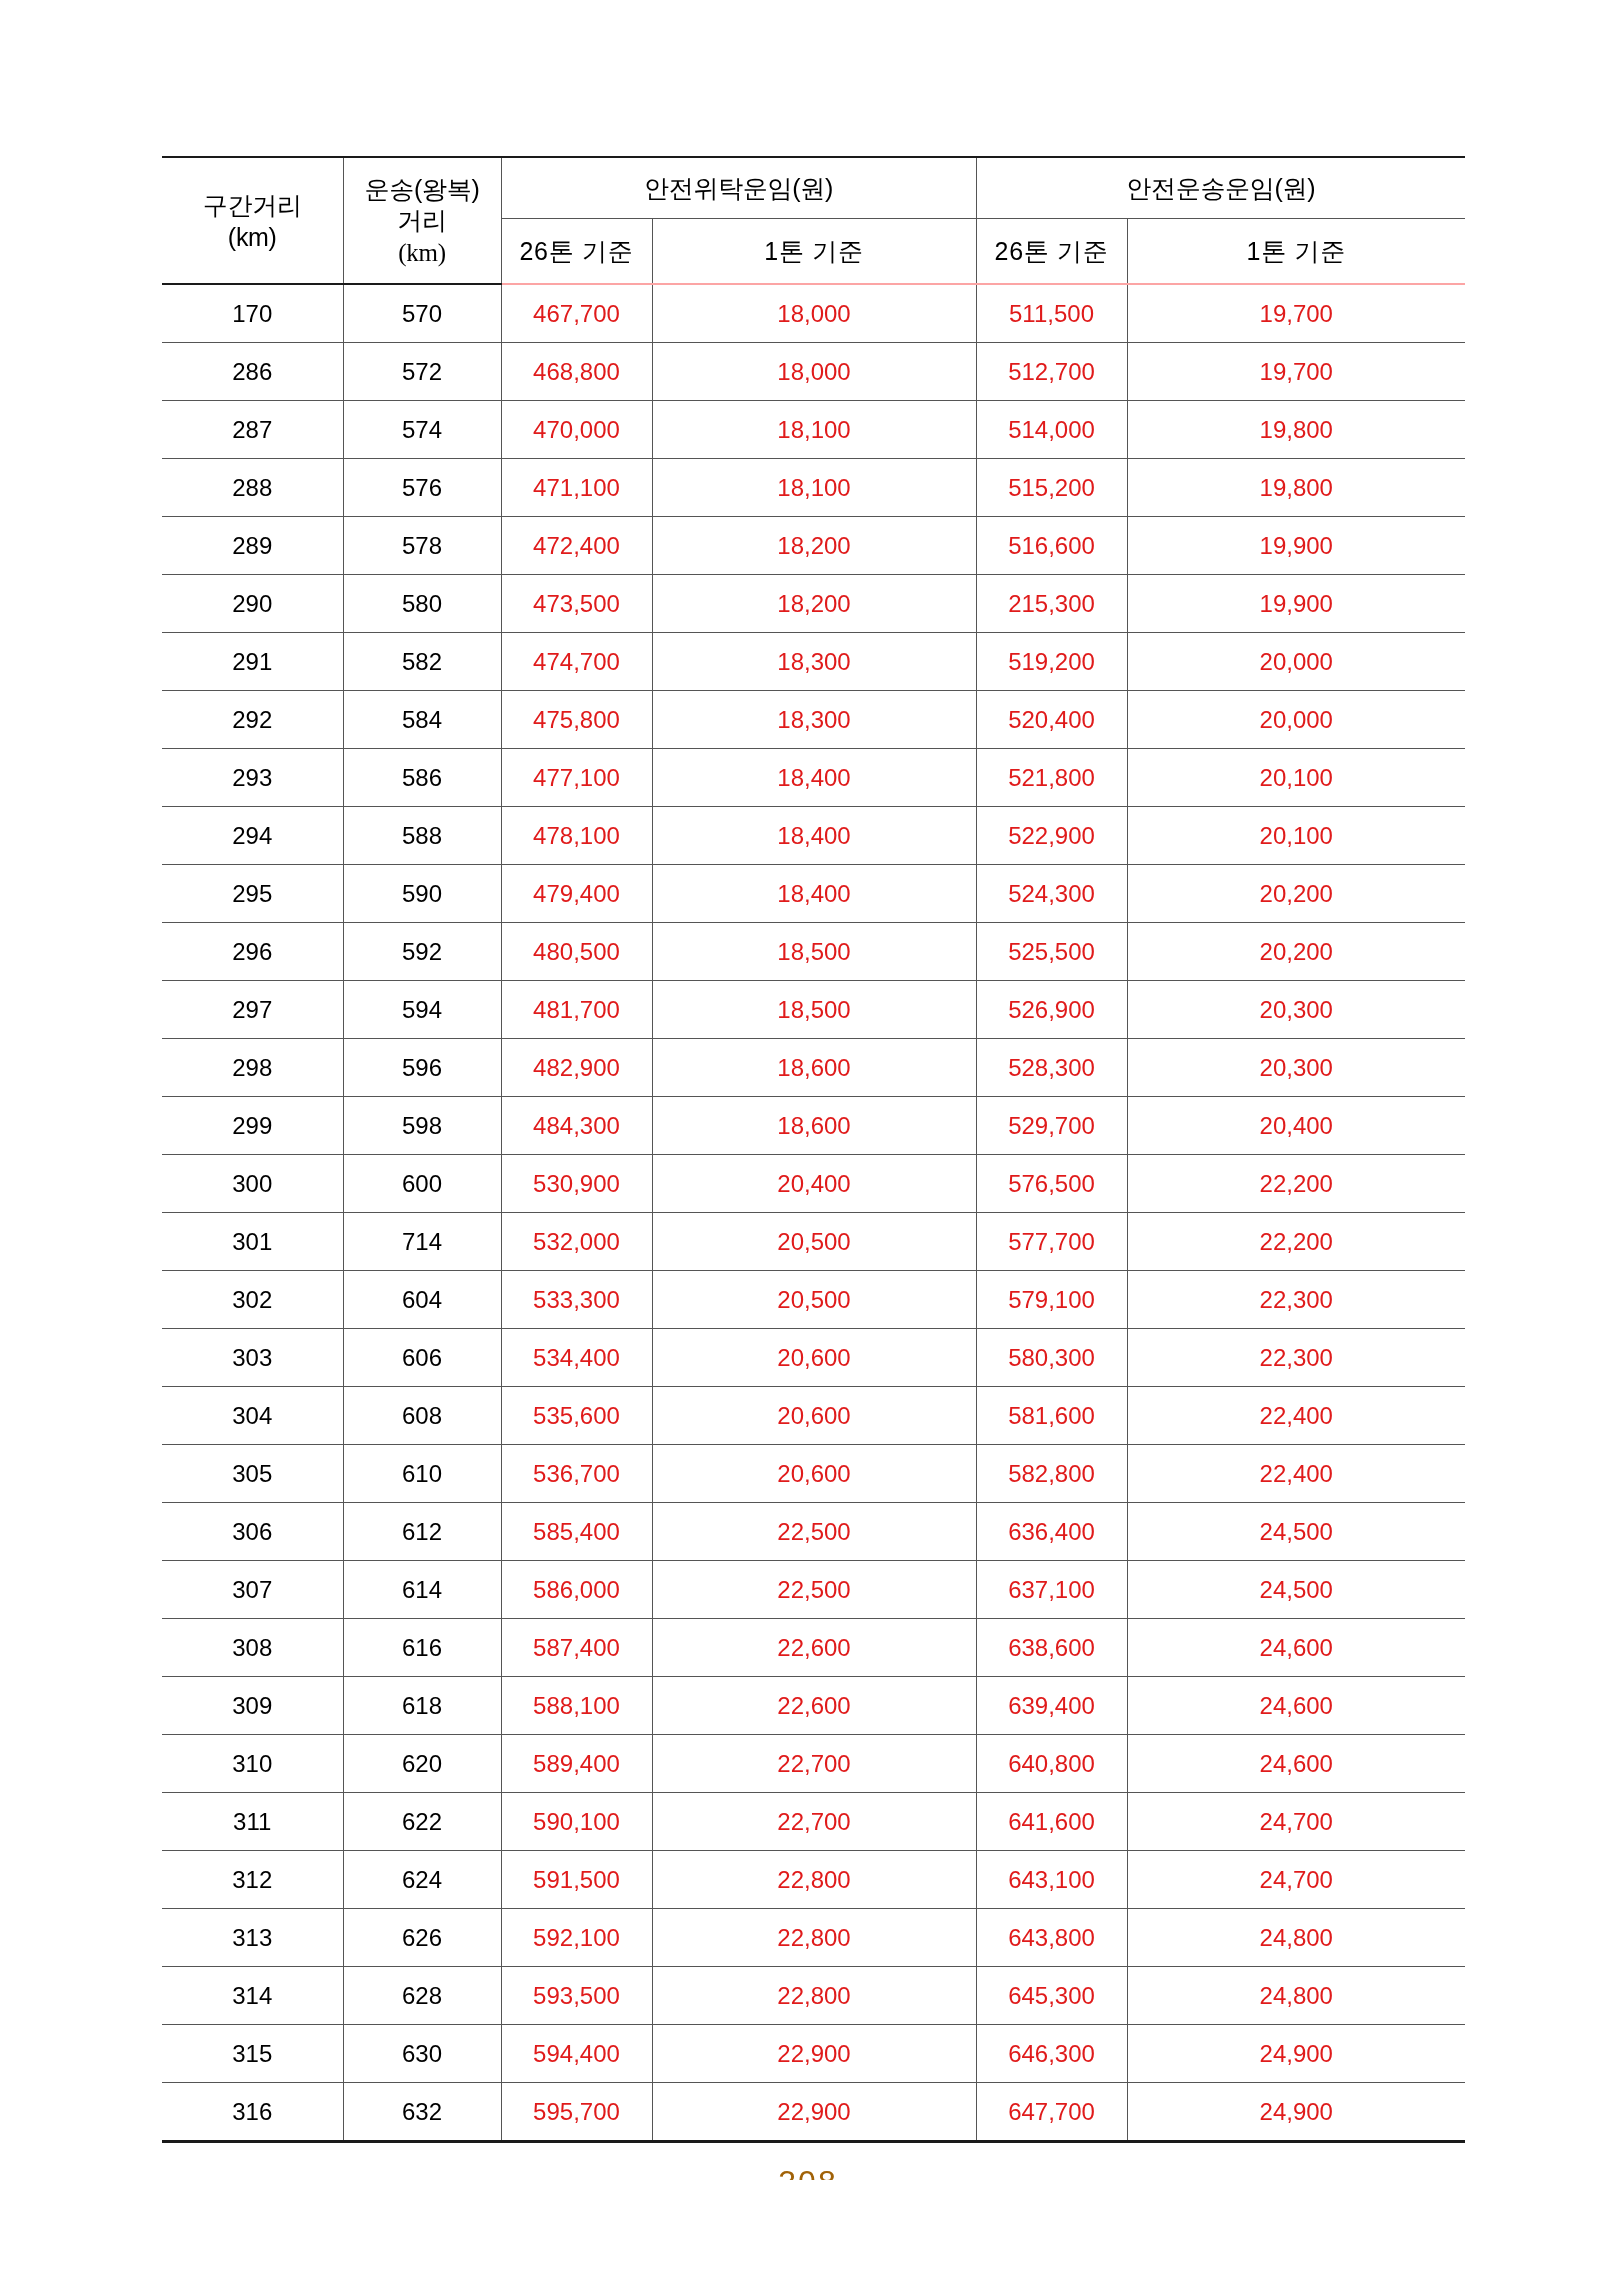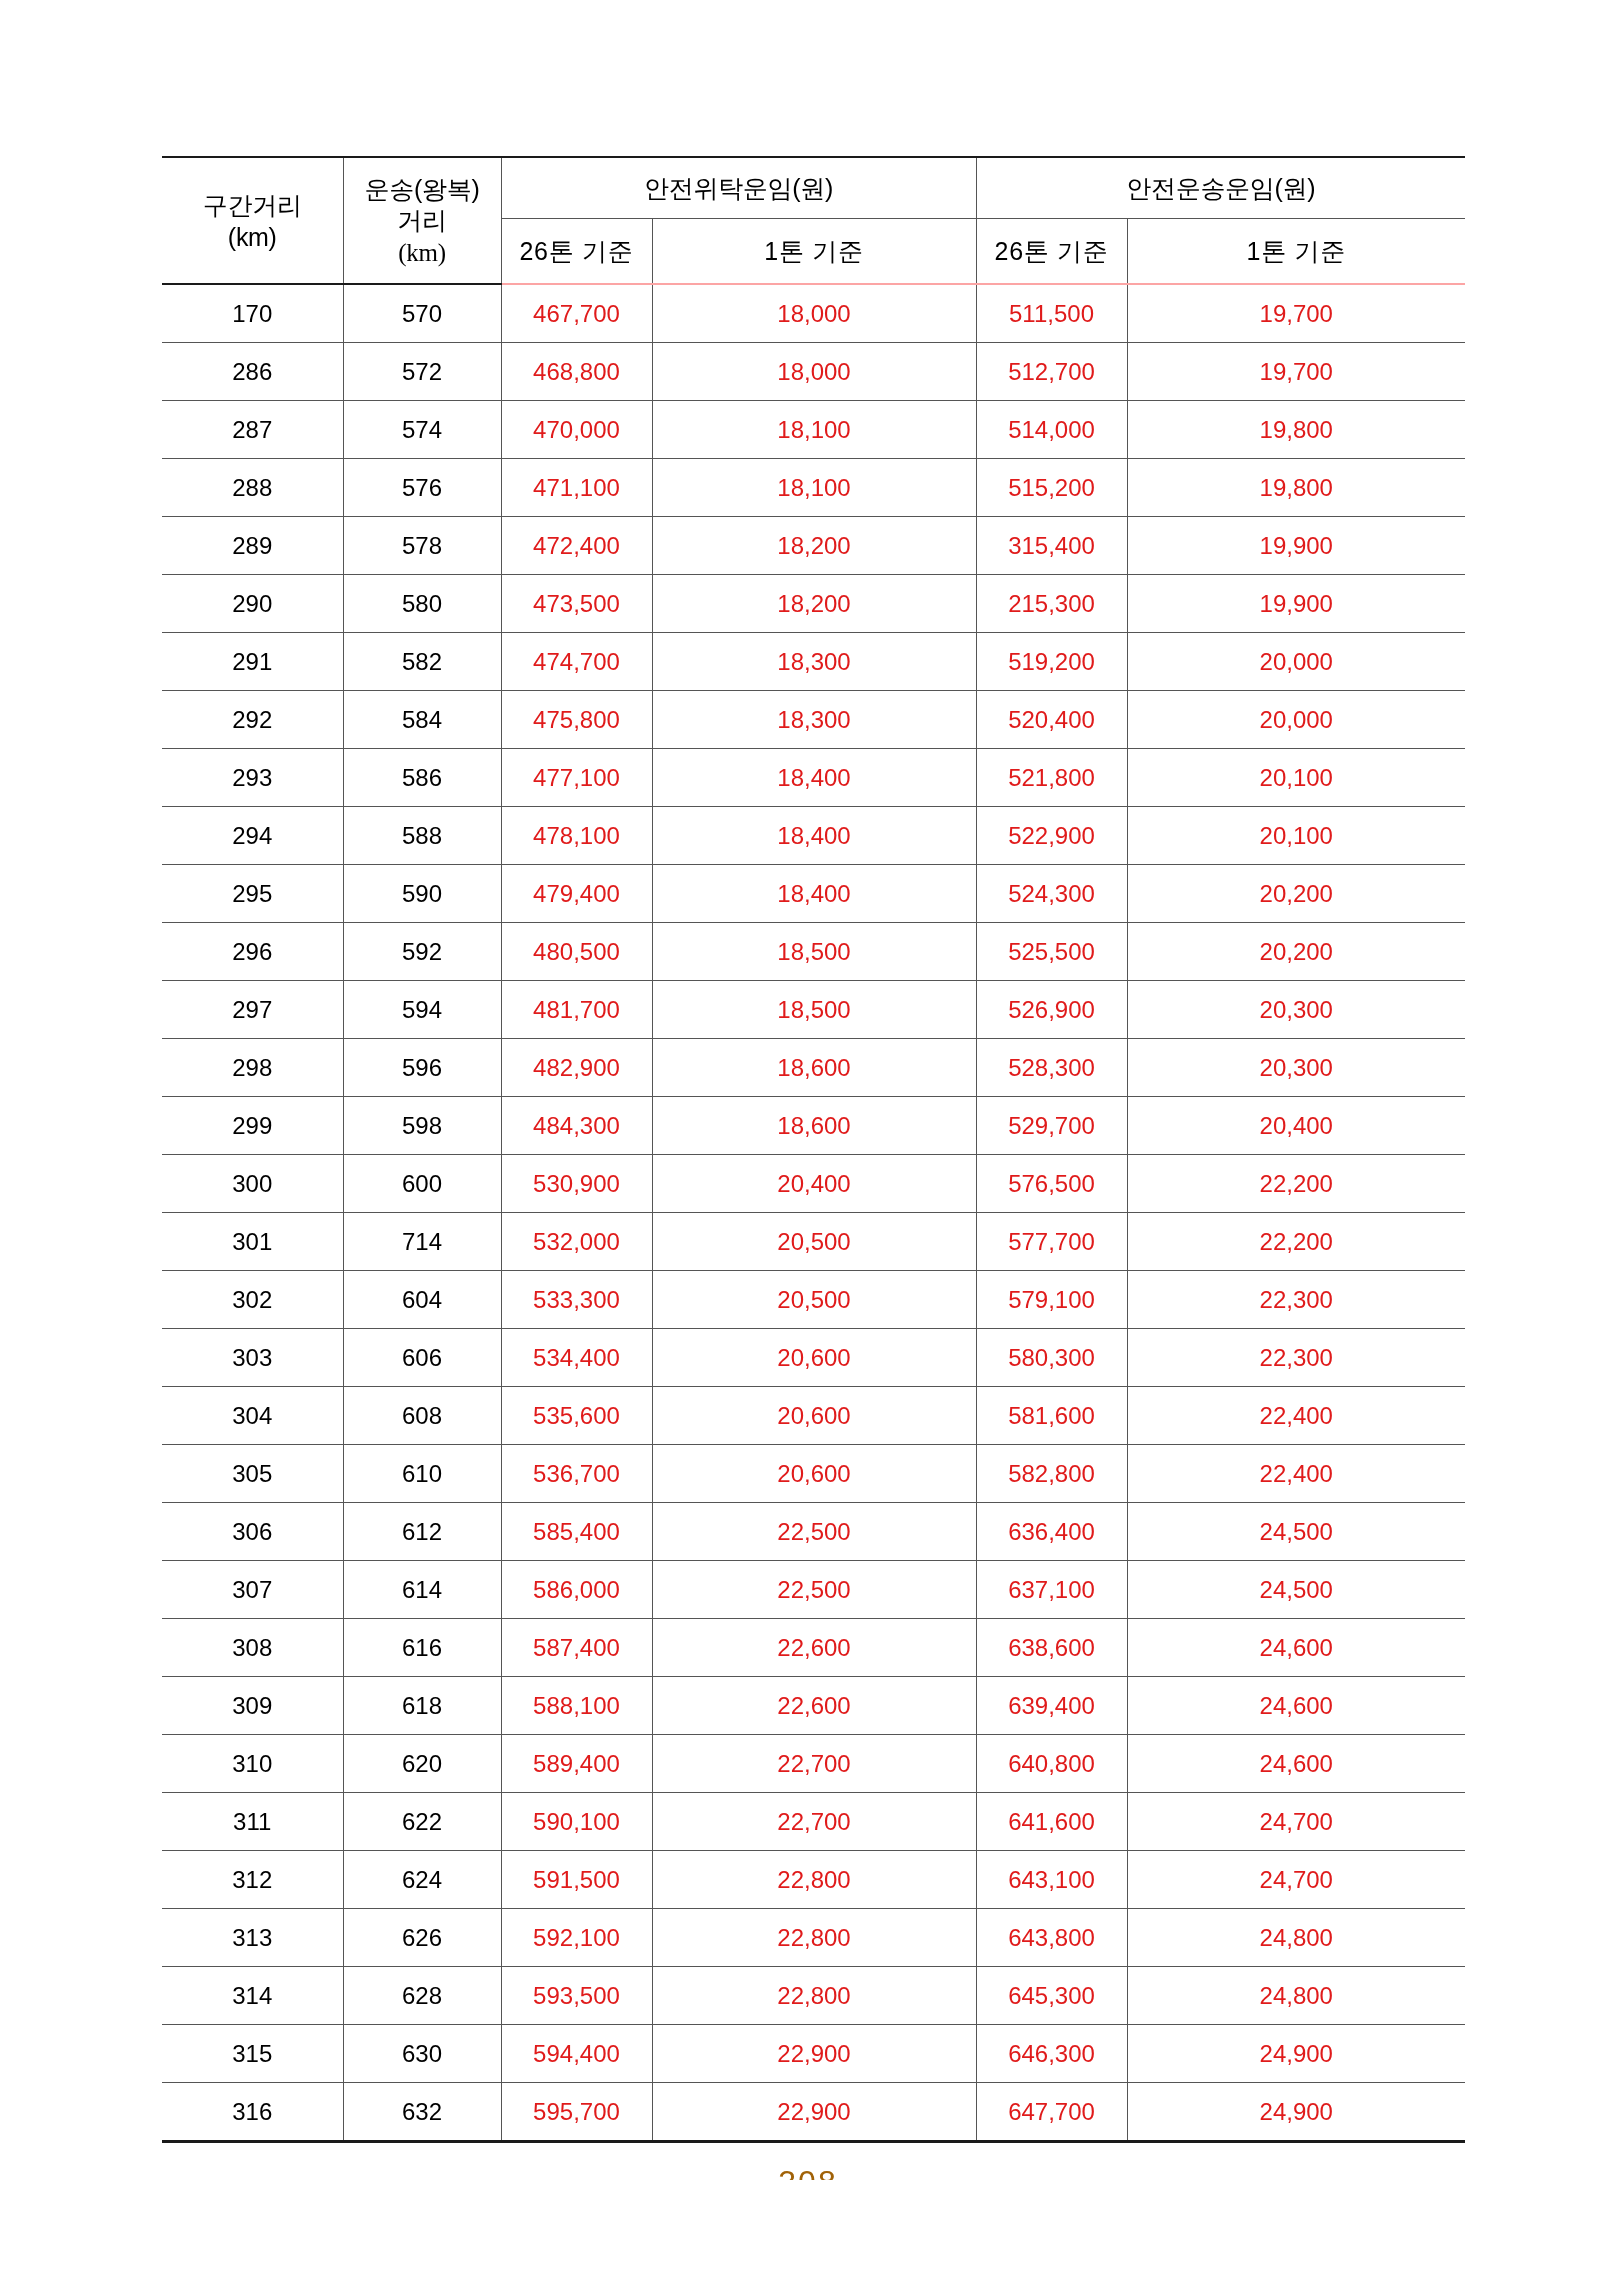--- a/index.html
+++ b/index.html
@@ -187,21 +187,21 @@
             <td class="num-red">471,100</td>
             <td class="num-red">18,100</td>
             <td class="num-red">515,200</td>
             <td class="num-red">19,800</td>
           </tr>
           <tr>
             <td class="num-black">289</td>
             <td class="num-black">578</td>
             <td class="num-red">472,400</td>
             <td class="num-red">18,200</td>
-            <td class="num-red">315,400</td>
+            <td class="num-red">516,600</td>
             <td class="num-red">19,900</td>
           </tr>
           <tr>
             <td class="num-black">290</td>
             <td class="num-black">580</td>
             <td class="num-red">473,500</td>
             <td class="num-red">18,200</td>
             <td class="num-red">215,300</td>
             <td class="num-red">19,900</td>
           </tr>

